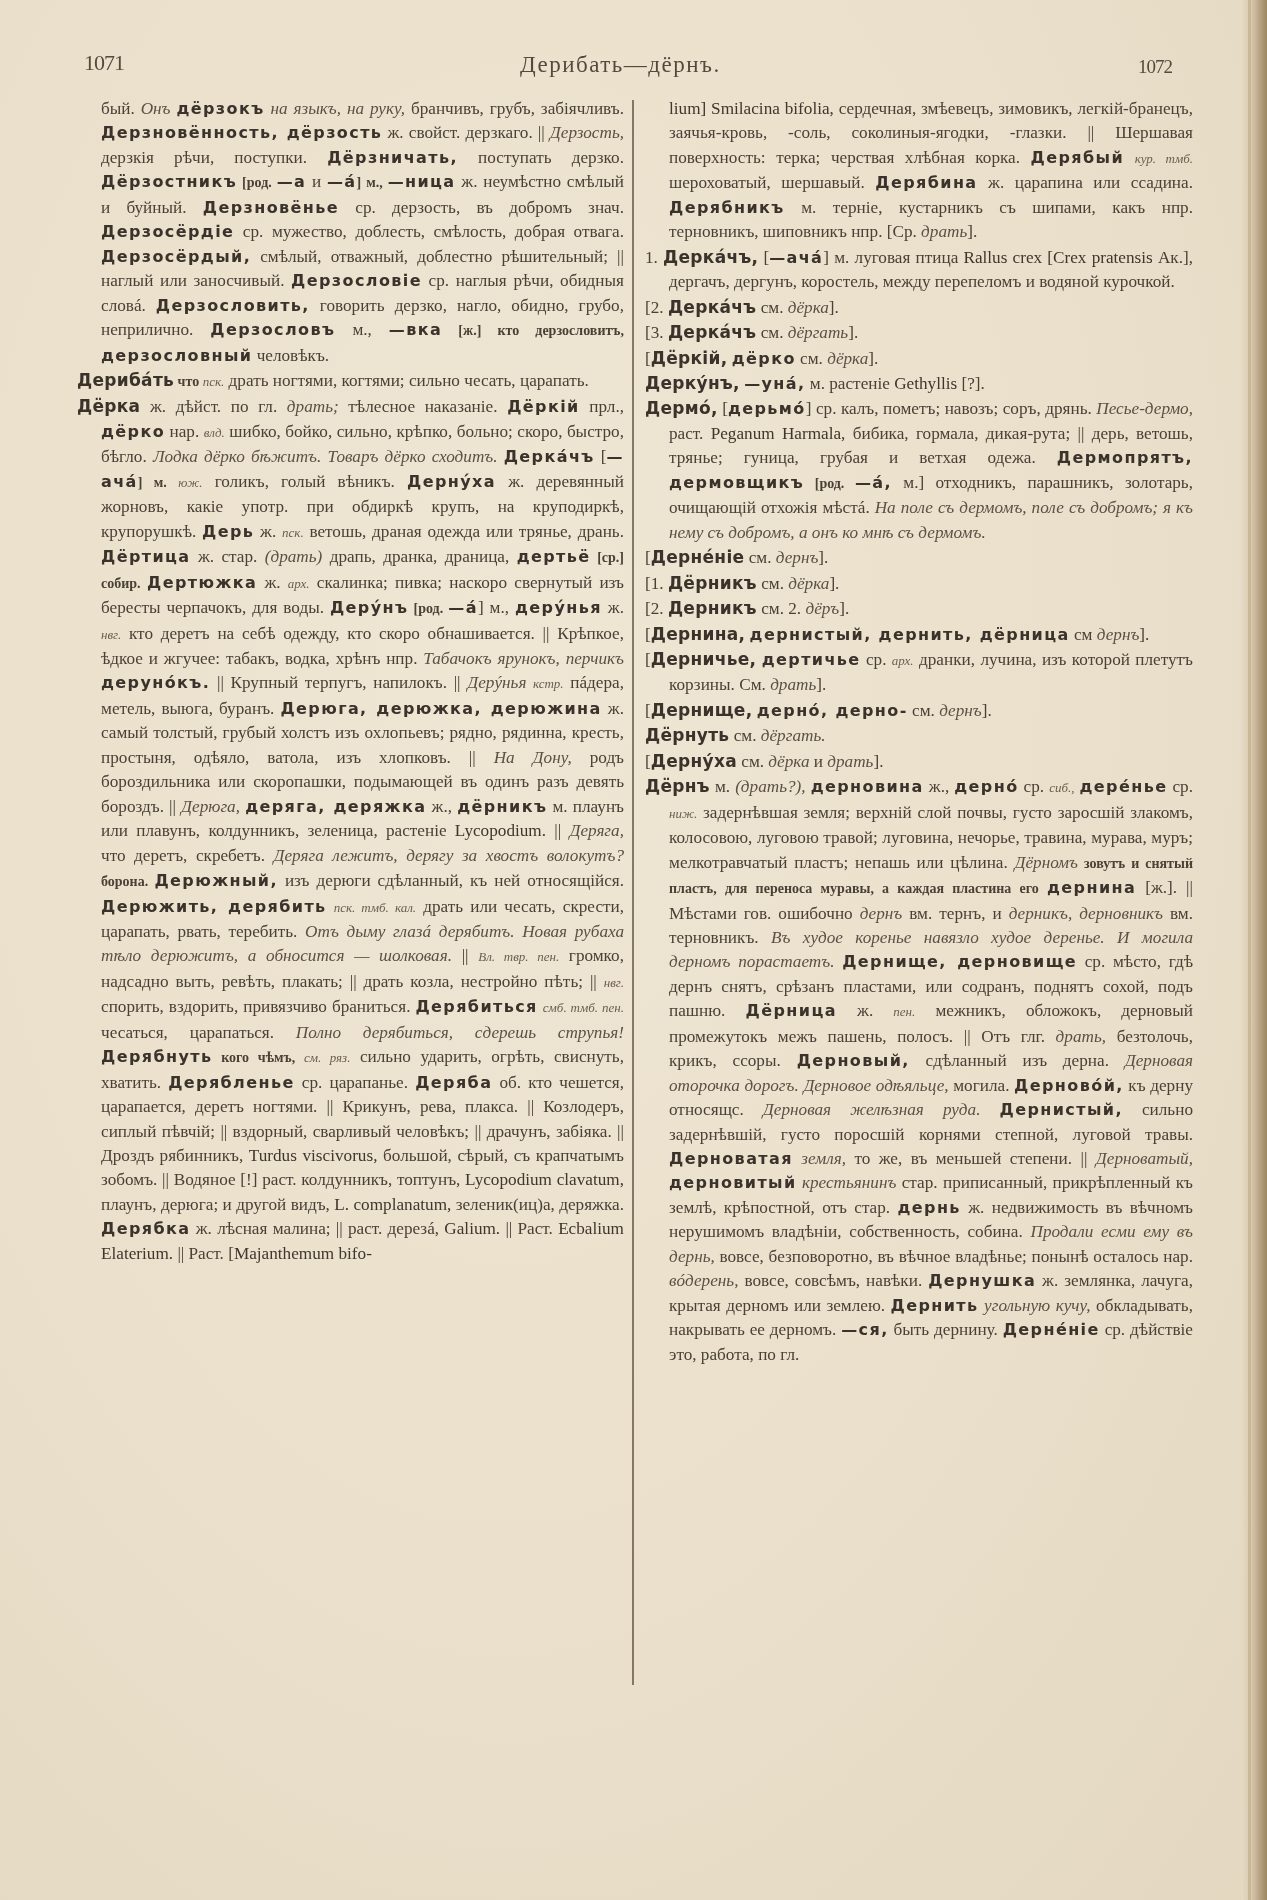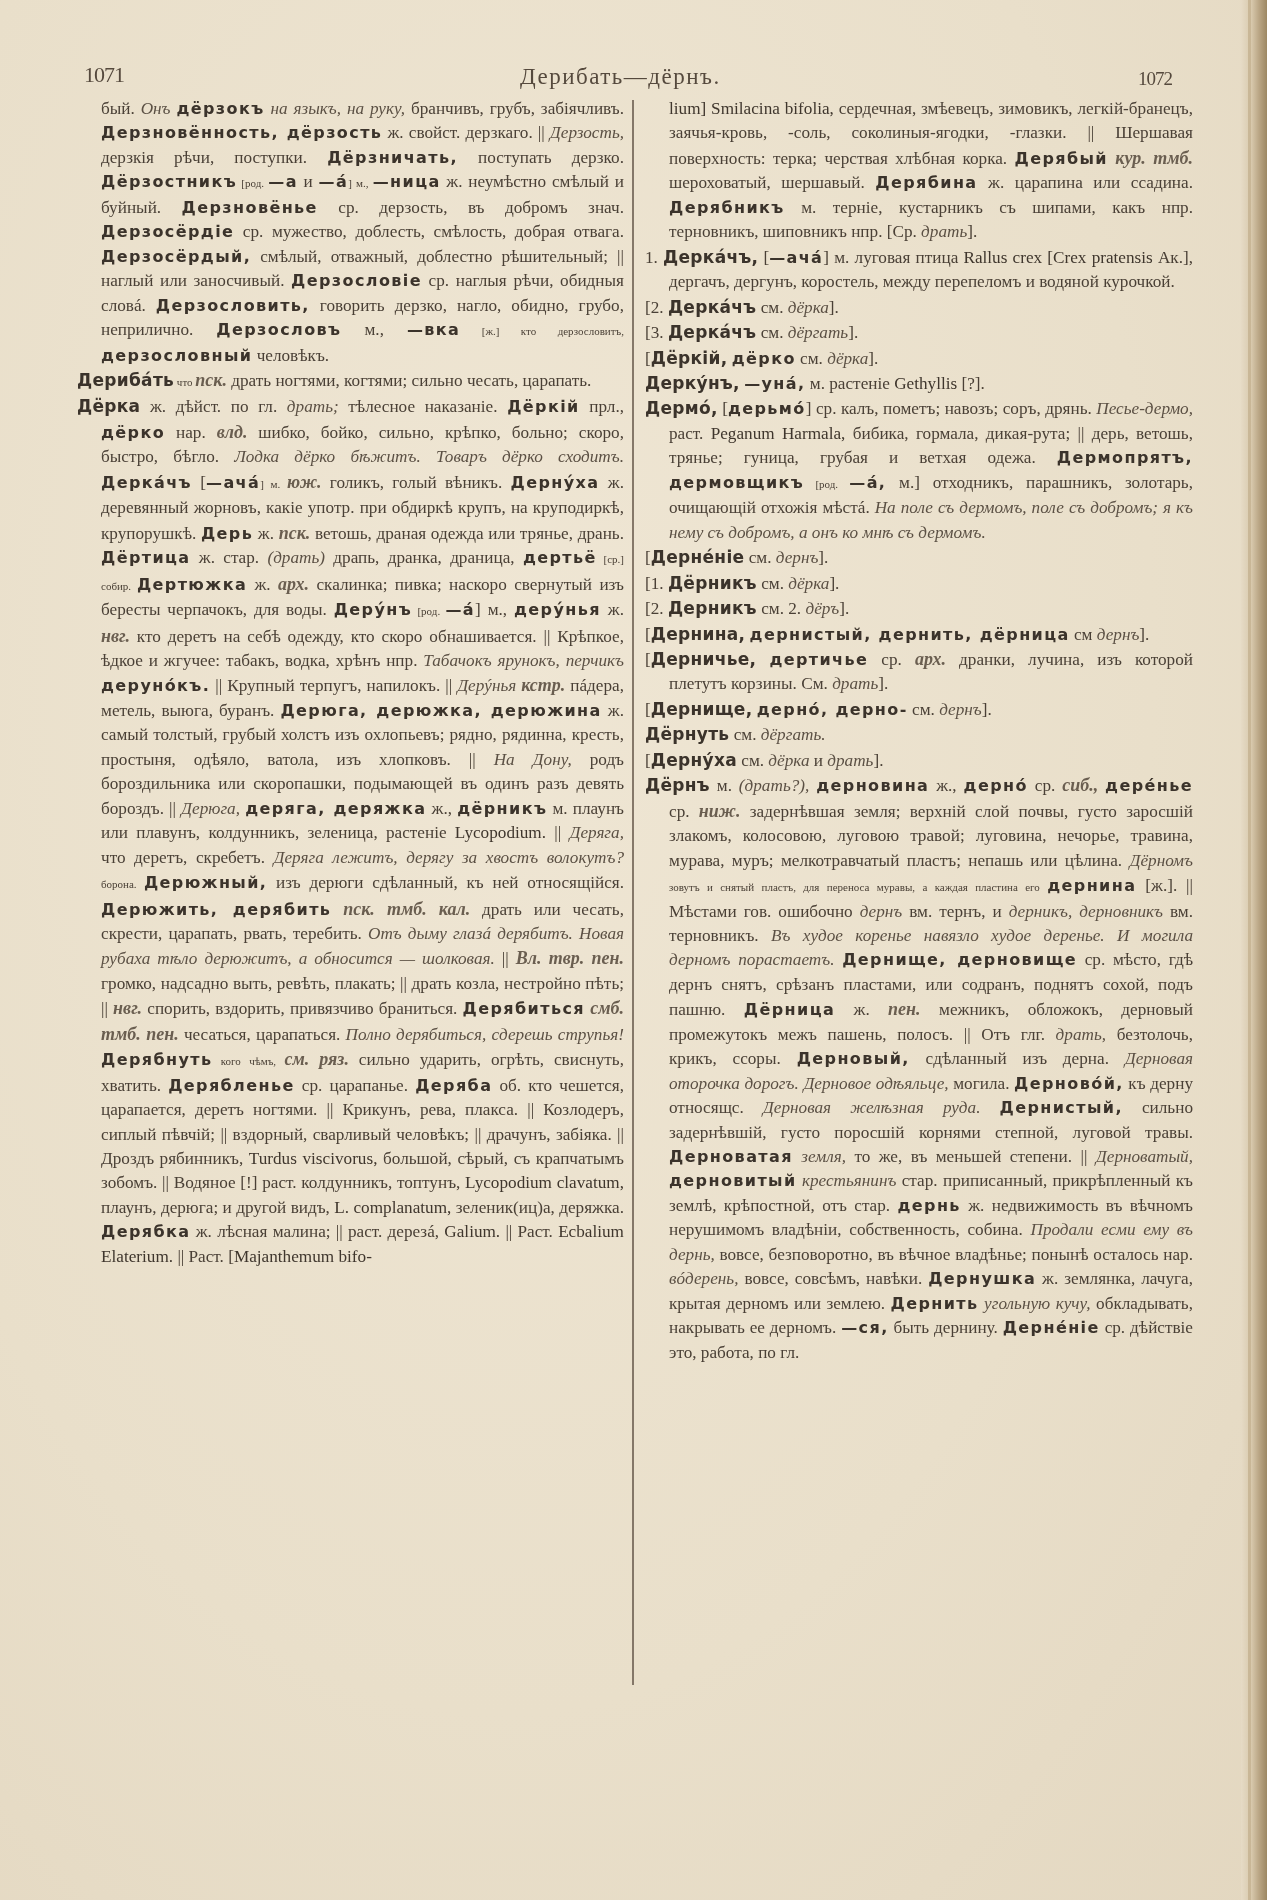--- a/index.html
+++ b/index.html
@@ -16,21 +16,21 @@
   }
   .edge {
     position: absolute; top: 0; right: 0; width: 26px; height: 1900px;
     background: linear-gradient(to right, #e6dbc6 0%, #d8c9ad 40%, #b9a584 70%, #9c8763 100%);
   }
   .edge-line {
     position: absolute; top: 0; right: 16px; width: 3px; height: 1900px;
     background: #c9b797;
   }
   .header {
-    position: absolute; top: 62px; left: 0; width: 1267px; height: 30px;
+    position: absolute; top: 50px; left: 0; width: 1267px; height: 30px;
     font-family: "Liberation Serif", serif;
     color: #55493d;
   }
   .pnum-left { position: absolute; left: 84px; top: 0; font-size: 22px; letter-spacing: -1px; }
   .pnum-right { position: absolute; left: 1138px; top: 6px; font-size: 19px; letter-spacing: -1px; }
   .running-title {
     position: absolute; left: 520px; top: 2px; font-size: 23px; letter-spacing: 1.5px;
     font-family: Liberation Serif, serif;
   }
   .col {
@@ -49,22 +49,22 @@
   .entry.cont { padding-left: 24px; text-indent: 0; }
   .hw {
     font-family: "DejaVu Sans", "Liberation Sans", sans-serif;
     font-weight: bold; font-size: 16px; letter-spacing: 1.4px; color: #3b332b;
   }
   .hw-main {
     font-family: "DejaVu Sans", "Liberation Sans", sans-serif;
     font-weight: bold; font-size: 17px; letter-spacing: 0.3px; color: #3b332b; margin-top: 30px;
   }
   .it { font-style: italic; color: #5b5044; }
-  .ab { font-style: italic; font-size: 18px; color: #6a5e50; font-weight: bold; }
-  .sm { font-size: 11px; }
+  .ab { font-style: italic; font-size: 13px; color: #6a5e50; }
+  .sm { font-size: 14px; font-weight: bold; }
   .lat { font-family: "Liberation Serif", serif; color: #3f362d; }
 </style>
 </head>
 <body>
 
 <div class="page">
   <div class="edge"></div>
   <div class="edge-line"></div>
 
   <div class="header">

